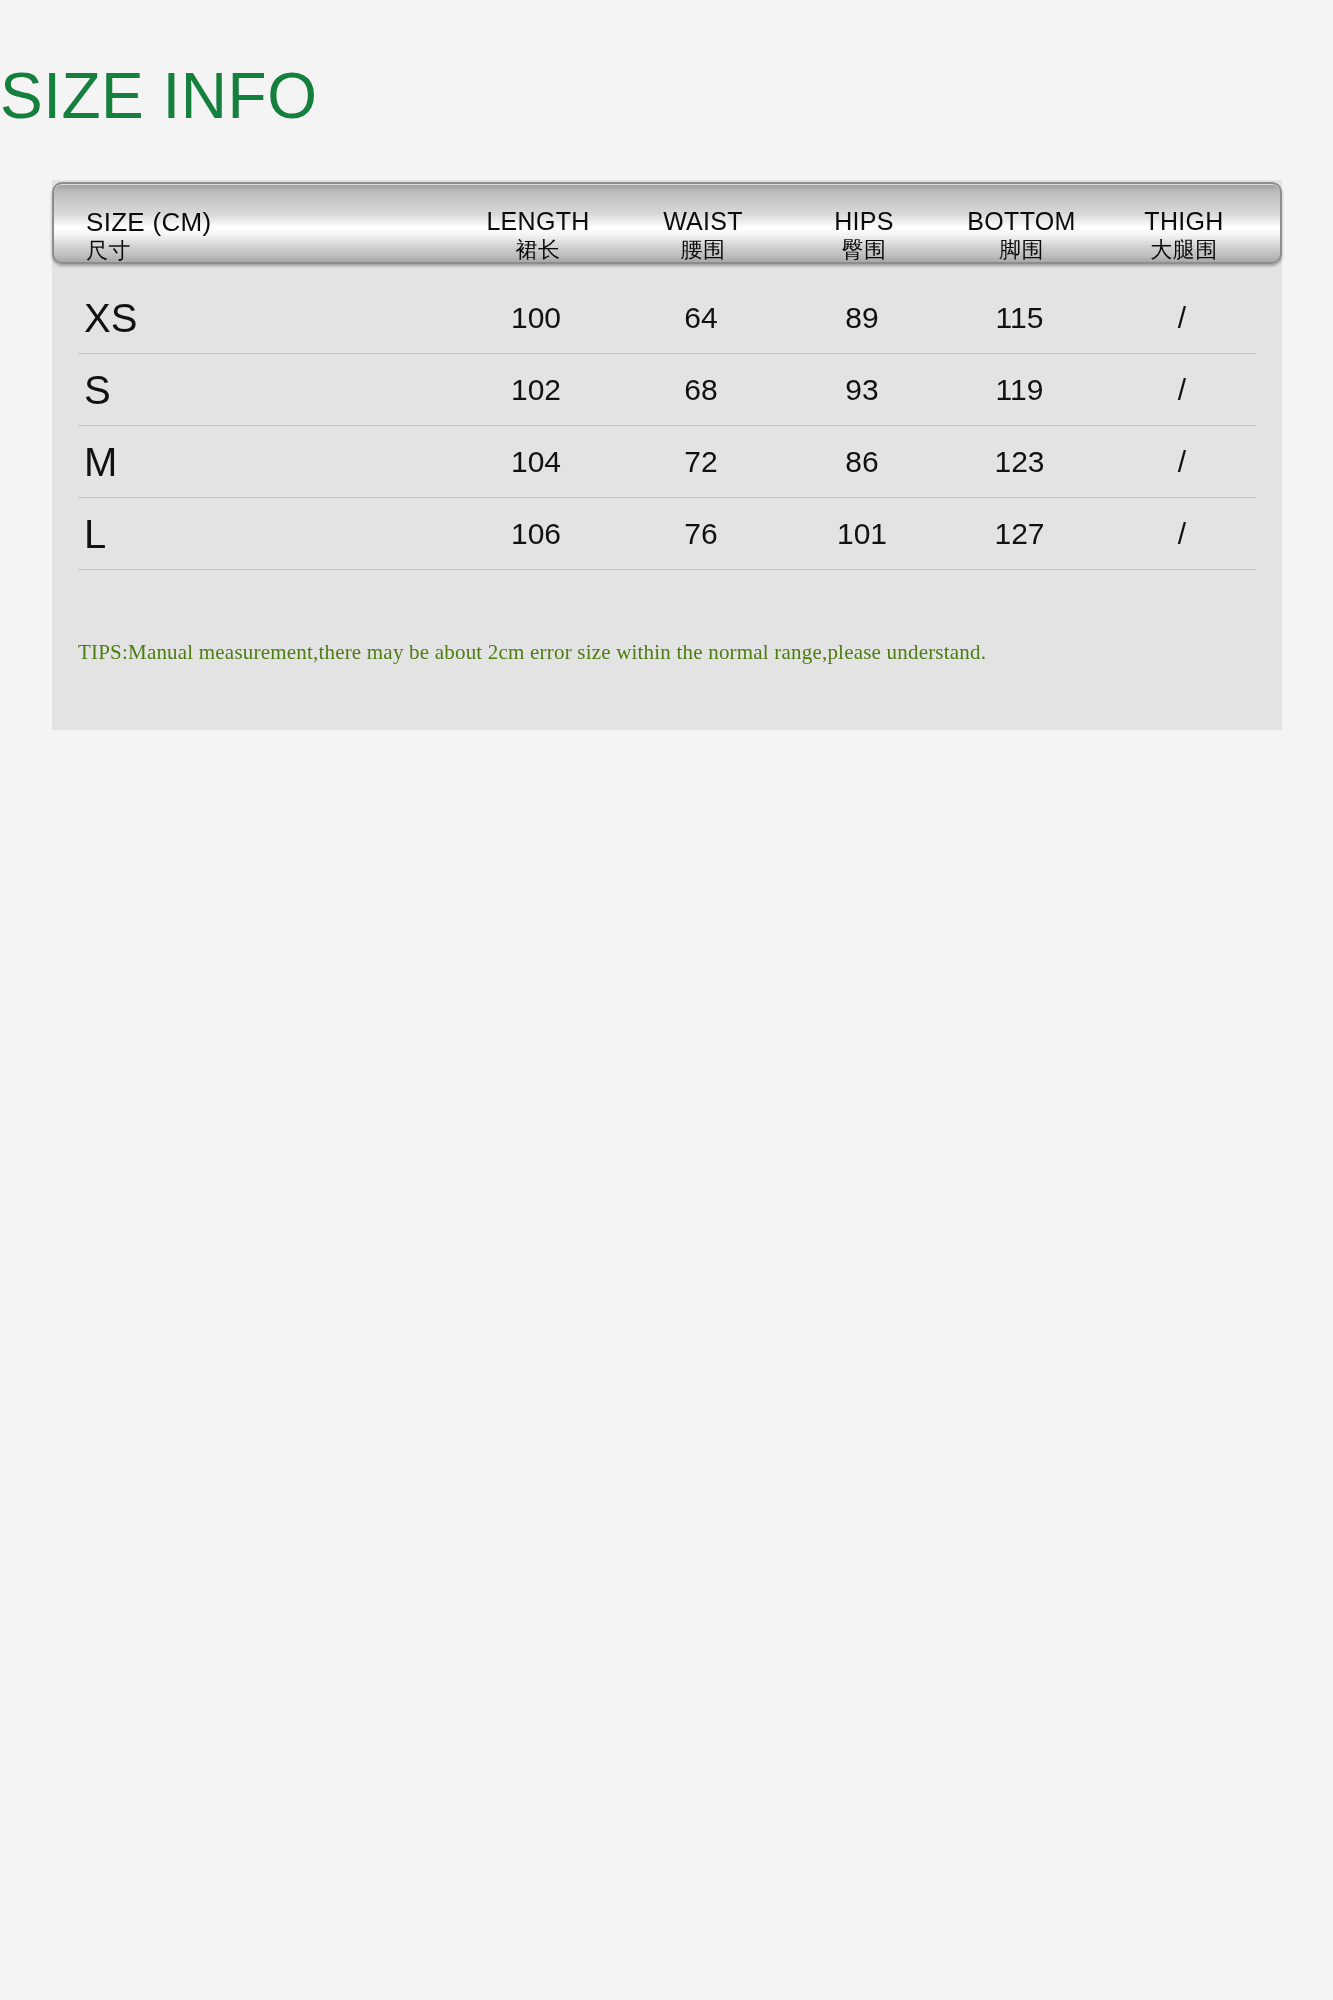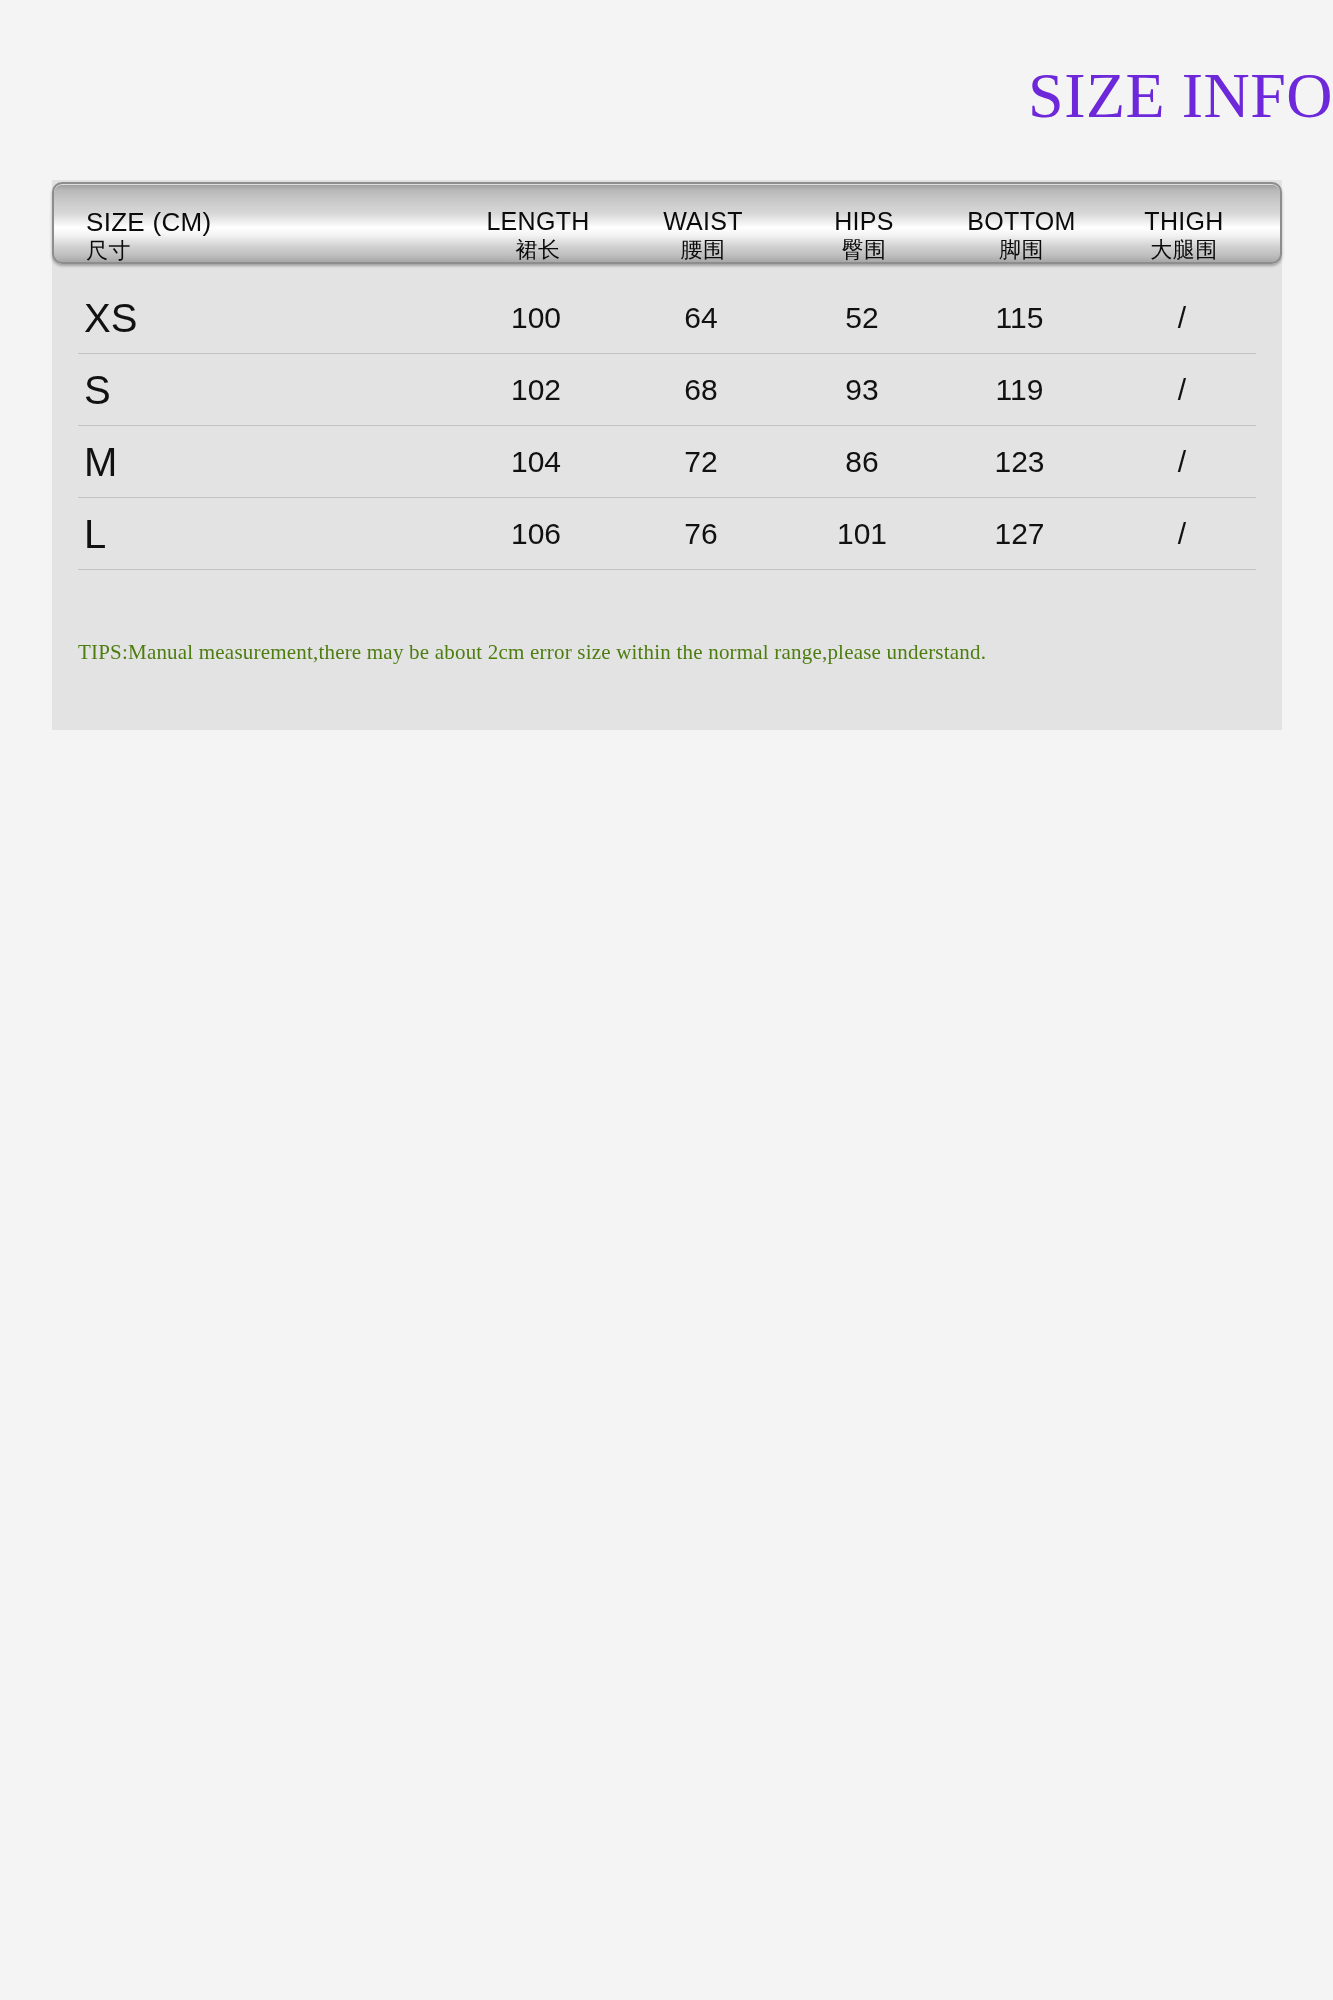--- a/index.html
+++ b/index.html
@@ -20,27 +20,27 @@
     width: 1333px;
     height: 2000px;
   }
 
   
   .title {
     position: absolute;
     top: 60px;
     left: 0;
     width: 1333px;
-    text-align: right;
+    text-align: left;
     font-size: 64px;
     line-height: 72px;
     font-weight: 400;
     letter-spacing: 0.5px;
-    color: #6d28d9;
-    font-family: Liberation Serif, serif;
+    color: #15803d;
+    font-family: Liberation Sans, sans-serif;
   }
 
   
   .size-card {
     position: absolute;
     left: 52px;
     top: 180px;
     width: 1230px;
     height: 550px;
     background: #e3e3e3;
@@ -194,21 +194,21 @@
       </div>
     </div>
   </div>
 
   <div class="table-body">
 
     <div class="row">
       <div class="cell size-label col-size">XS</div>
       <div class="cell col-length">100</div>
       <div class="cell col-waist">64</div>
-      <div class="cell col-hips">52</div>
+      <div class="cell col-hips">89</div>
       <div class="cell col-bottom">115</div>
       <div class="cell col-thigh">/</div>
     </div>
 
     <div class="row">
       <div class="cell size-label col-size">S</div>
       <div class="cell col-length">102</div>
       <div class="cell col-waist">68</div>
       <div class="cell col-hips">93</div>
       <div class="cell col-bottom">119</div>

